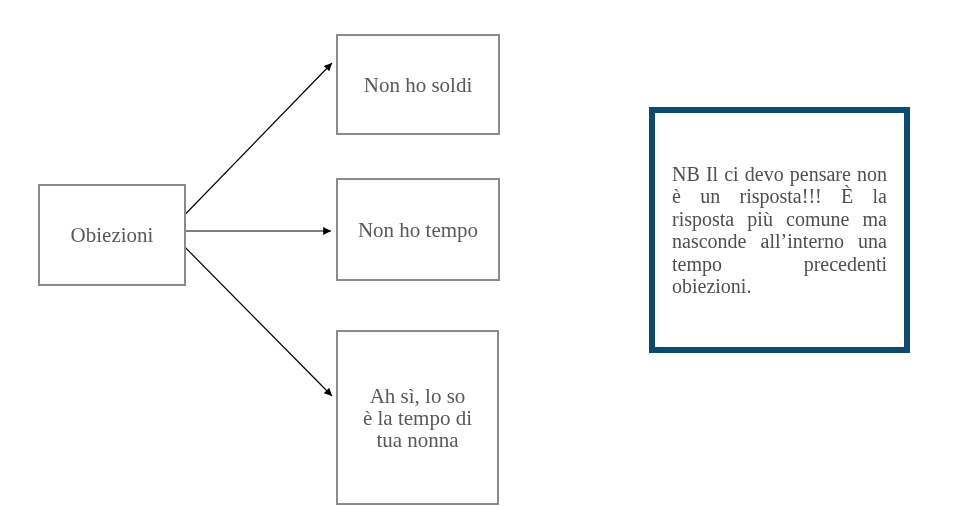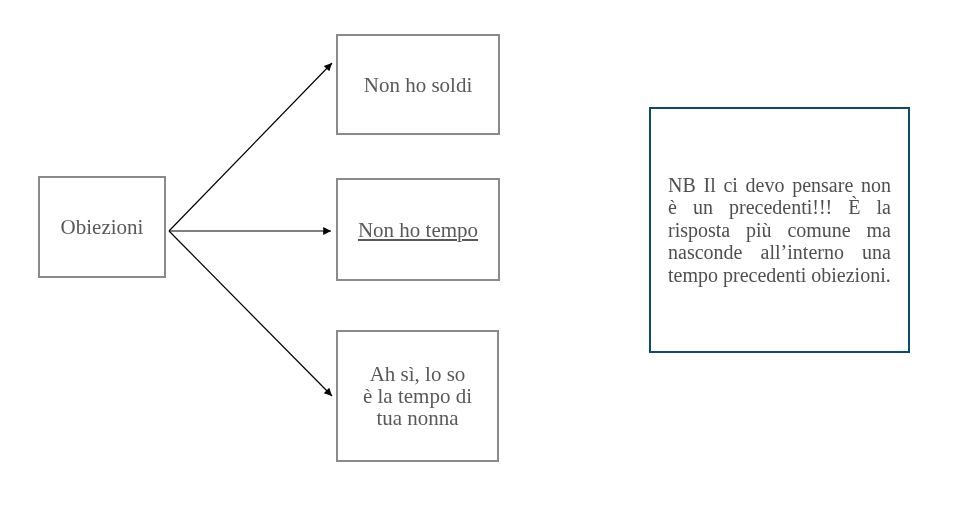--- a/index.html
+++ b/index.html
@@ -30,33 +30,33 @@
     background: #ffffff;
     display: flex;
     flex-direction: column;
     align-items: center;
     justify-content: center;
     text-align: center;
     color: #595959;
     font-size: 21px;
     line-height: 22px;
   }
-  .root-box   { left: 38px;  top: 176px; width: 128px; height: 102px; }
+  .root-box   { left: 38px;  top: 184px; width: 148px; height: 102px; }
   .box-soldi  { left: 336px; top: 34px;  width: 164px; height: 101px; }
-  .box-tempo  { left: 336px; top: 178px; width: 164px; height: 103px; text-decoration: underline; }
-  .box-catena { left: 336px; top: 330px; width: 163px; height: 132px; }
+  .box-tempo  { left: 336px; top: 178px; width: 164px; height: 103px; }
+  .box-catena { left: 336px; top: 330px; width: 163px; height: 175px; }
   .box-line { white-space: nowrap; }
   .note-box {
     position: absolute;
     left: 649px;
     top: 107px;
     width: 261px;
     height: 246px;
     box-sizing: border-box;
-    border: 2px solid #0c4a6e;
+    border: 6px solid #0c4a6e;
     background: #ffffff;
     display: flex;
     flex-direction: column;
     justify-content: center;
     padding: 0 17px;
     color: #4f4f4f;
     font-size: 20px;
     line-height: 22.5px;
   }
   .note-line {
@@ -96,19 +96,19 @@
   </div>
 
   <div class="box box-catena">
     <span class="box-line">Ah sì, lo so</span>
     <span class="box-line">è la tempo di</span>
     <span class="box-line">tua nonna</span>
   </div>
 
   <div class="note-box">
     <div class="note-line">NB Il ci devo pensare non</div>
-    <div class="note-line">è un precedenti!!! È la</div>
+    <div class="note-line">è un risposta!!! È la</div>
     <div class="note-line">risposta più comune ma</div>
     <div class="note-line">nasconde all’interno una</div>
     <div class="note-line">tempo precedenti obiezioni.</div>
   </div>
 
 </div>
 
 </body></html>

